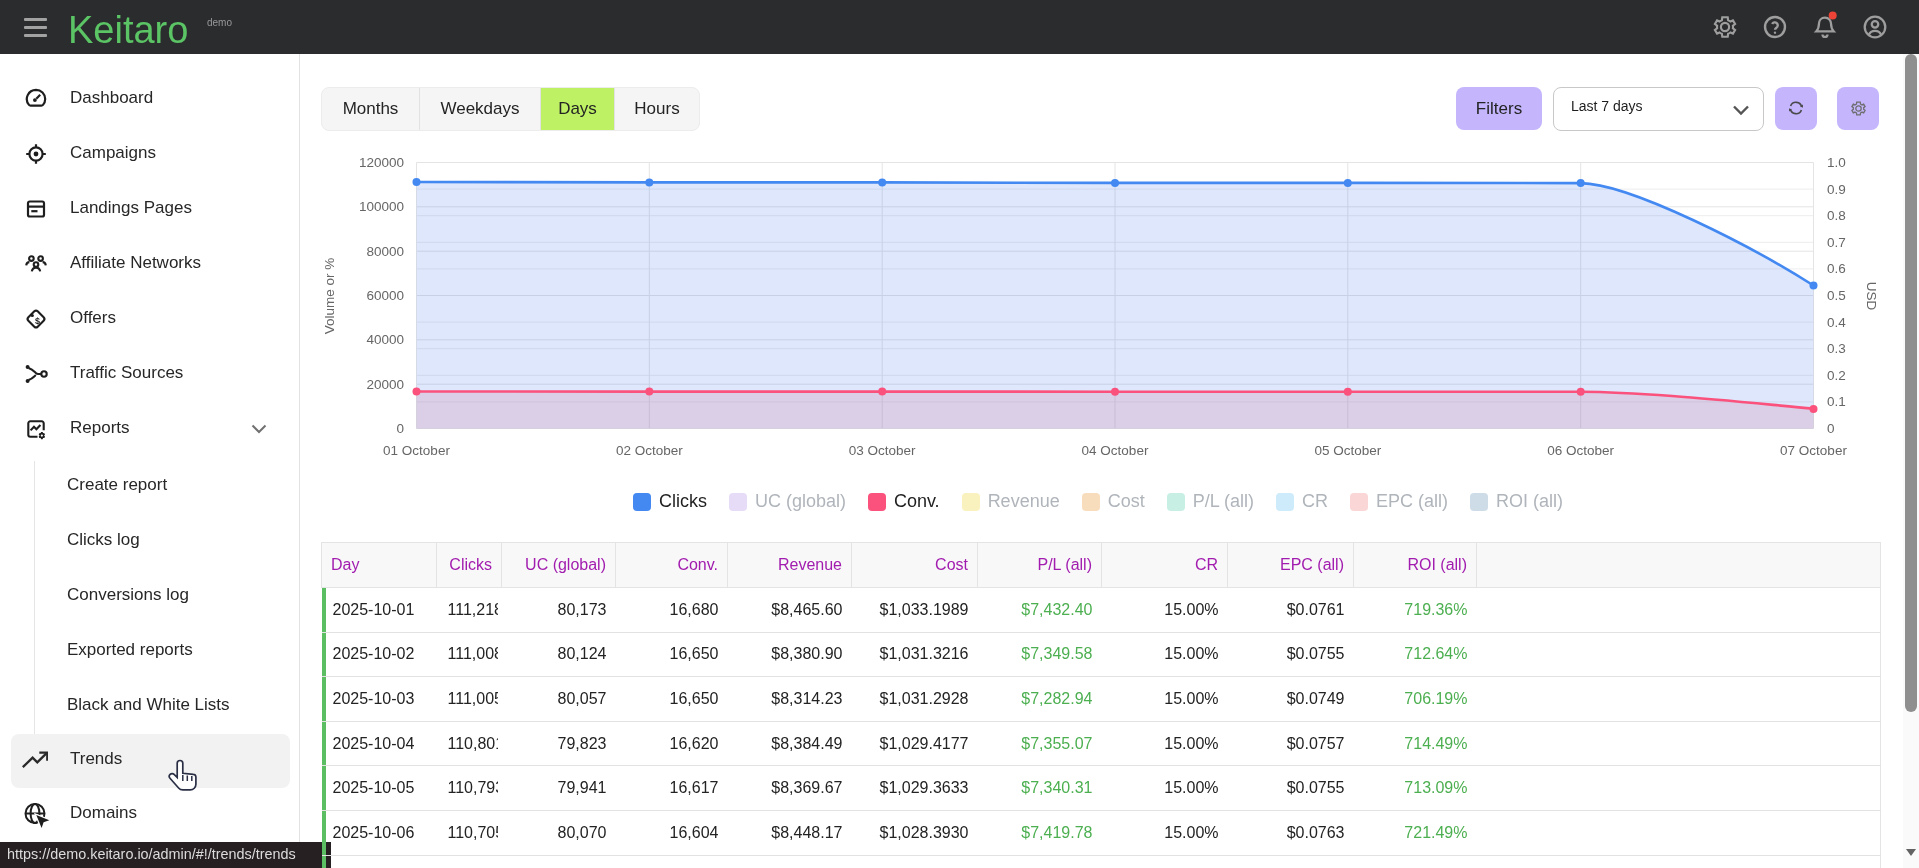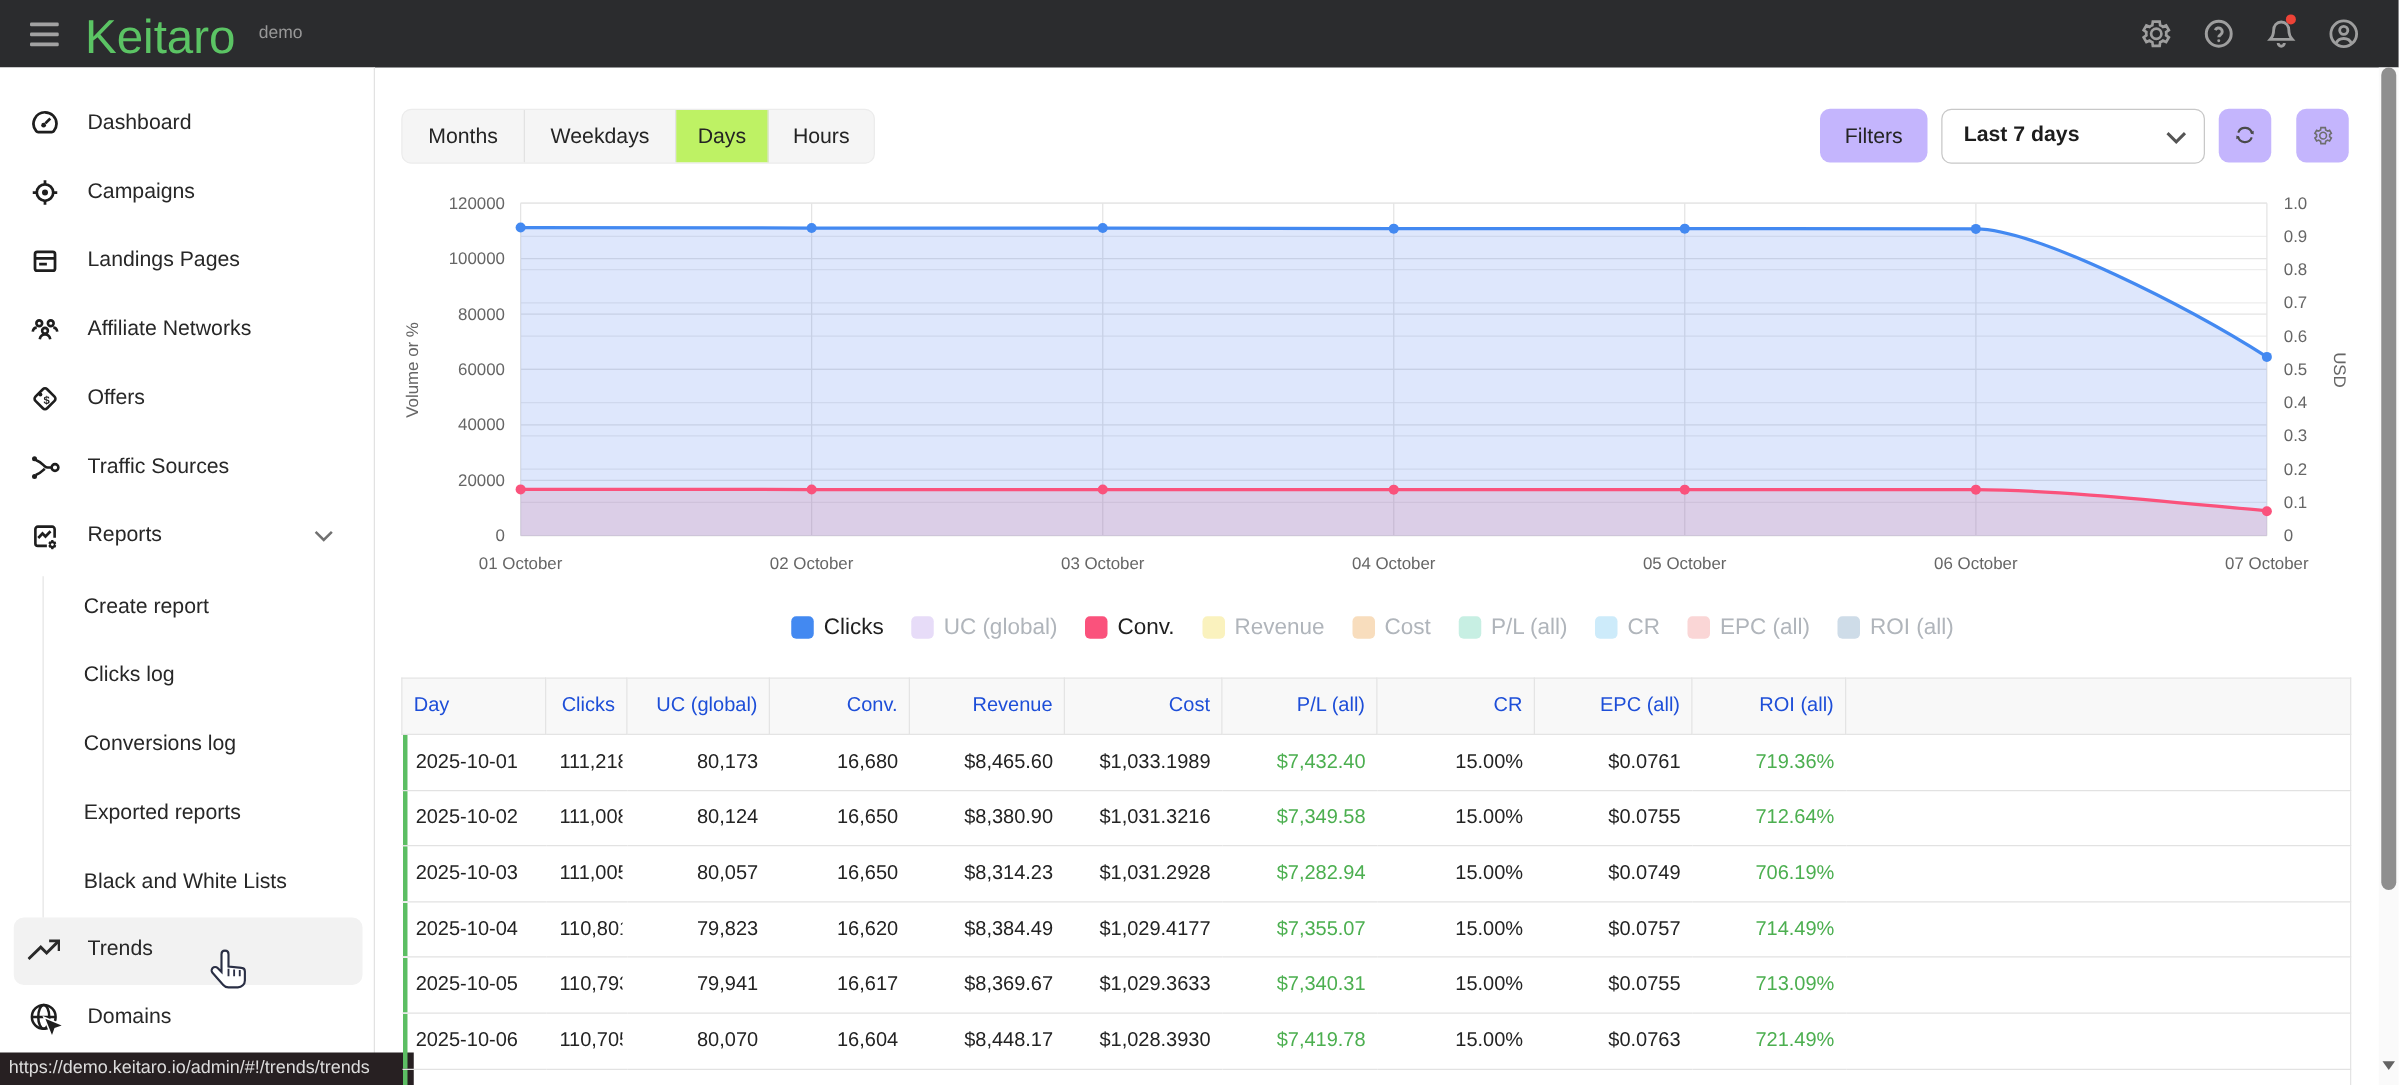--- a/index.html
+++ b/index.html
@@ -4,52 +4,52 @@
 <style>
 * { margin:0; padding:0; box-sizing:border-box; }
 html,body { width:1919px; height:868px; overflow:hidden; background:#fff;
   font-family:"Liberation Sans", sans-serif; position:relative; }
 .abs { position:absolute; }
 
 .topbar { position:absolute; left:0; top:0; width:1919px; height:54px; background:#2b2c2e; }
 .burger { position:absolute; left:24px; top:18px; width:23px; }
 .burger div { height:3px; background:#a2a2a2; margin-bottom:5px; border-radius:1px;}
 .logo { position:absolute; left:68px; top:7px; font-size:38px; line-height:46px; font-weight:normal; color:#5bc464; letter-spacing:0;}
-.demo { position:absolute; left:207px; top:17px; font-size:14px; color:#989898; }
+.demo { position:absolute; left:207px; top:17px; font-size:10px; color:#989898; }
 .search { position:absolute; left:732px; top:9px; width:477px; height:36px; background:#3e3e3e; border:1px solid #494949; border-radius:4px; }
 .search span { position:absolute; left:46px; top:8px; font-size:16px; color:#9d9d9d; }
 .topicon { position:absolute; top:14px; }
 
 .sidebar { position:absolute; left:0; top:54px; width:300px; height:791px; background:#fff; border-right:1px solid #e2e2e2; }
 .mi { position:absolute; left:0; width:299px; height:55px; }
 .mi .txt { position:absolute; left:70px; top:16px; font-size:17px; color:#272727; }
 .mi .ic { position:absolute; left:24px; top:15px; }
 .smi { position:absolute; left:67px; font-size:17px; color:#272727; }
 .active-item { position:absolute; left:11px; top:678px; width:279px; height:54px; background:#f2f2f2; border-radius:8px; }
 
 .statusbar { position:absolute; left:0; top:842px; width:331px; height:26px; background:#272022; color:#dcdcdc; font-size:14.4px; line-height:25px; padding-left:7px; }
 
 .tabs { position:absolute; left:321px; top:87px; height:44px; background:#f5f5f5; border-radius:8px; display:flex; overflow:hidden; border:1px solid #ececec;}
 .tab { font-size:17px; color:#242424; line-height:42px; text-align:center; border-right:1px solid #e2e2e2; }
 .tab:last-child { border-right:none; }
 .tab.sel { background:#bef264; }
 .btn { position:absolute; top:87px; background:#c4b5fd; border-radius:8px; height:43px; }
 .filters { left:1456px; width:86px; font-size:17px; color:#242424; text-align:center; line-height:43px; }
 .select { position:absolute; left:1553px; top:87px; width:211px; height:44px; background:#fff; border:1px solid #c8c8c8; border-radius:8px; }
-.select span { position:absolute; left:17px; top:10px; font-size:17px; color:#1d1d1d;font-weight:bold; }
+.select span { position:absolute; left:17px; top:10px; font-size:14px; color:#1d1d1d; }
 
 .legend { position:absolute; left:308px; top:491px; width:1580px; display:flex; justify-content:center; gap:0; }
 .li { display:flex; align-items:center; margin:0 11px; }
 .li .sq { width:18px; height:18px; border-radius:4px; margin-right:8px; }
 .li .lt { font-size:18px; color:#b0b5bb; }
 .li .lt.on { color:#1f1f1f; }
 
 .tbl { position:absolute; left:321px; top:542px; width:1560px; }
 table { border-collapse:collapse; width:1560px; table-layout:fixed; font-size:16px; color:#232323;}
-thead td { background:#f8f8f8; border:1px solid #e4e4e4; border-left:none; height:45px; padding:0 9px; color:#1d4ed8; }
+thead td { background:#f8f8f8; border:1px solid #e4e4e4; border-left:none; height:45px; padding:0 9px; color:#a21caf; }
 thead td:first-child { border-left:1px solid #e4e4e4; }
 tbody td { border-bottom:1px solid #e2e2e2; height:44.6px; padding:0 9px; white-space:nowrap; overflow:hidden; }
 td.r { text-align:right; }
 td.g { color:#4caf50; }
 tbody td.day { padding-left:11px; background-image:linear-gradient(to right, #5cbe63 0, #5cbe63 4px, rgba(0,0,0,0) 4px); }
 td.clk { padding:0 0 0 11px; } td.clk div { width:50px; overflow:hidden; white-space:nowrap; }
 tbody tr td:last-child { border-right:1px solid #e4e4e4; }
 
 .sb { position:absolute; left:1903px; top:54px; width:16px; height:814px; background:#fafafa; }
 .sb .thumb { position:absolute; left:2px; top:0px; width:12px; height:658px; background:#8f8f8f; border-radius:6px; }

